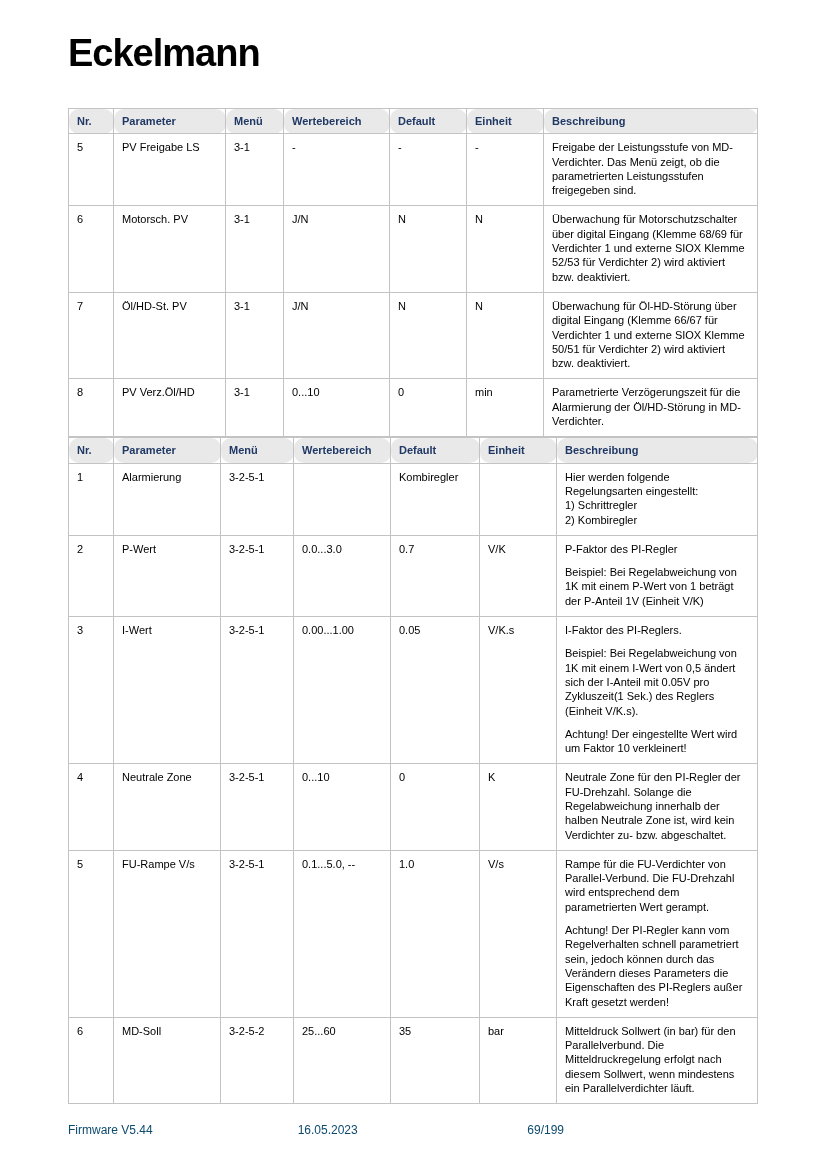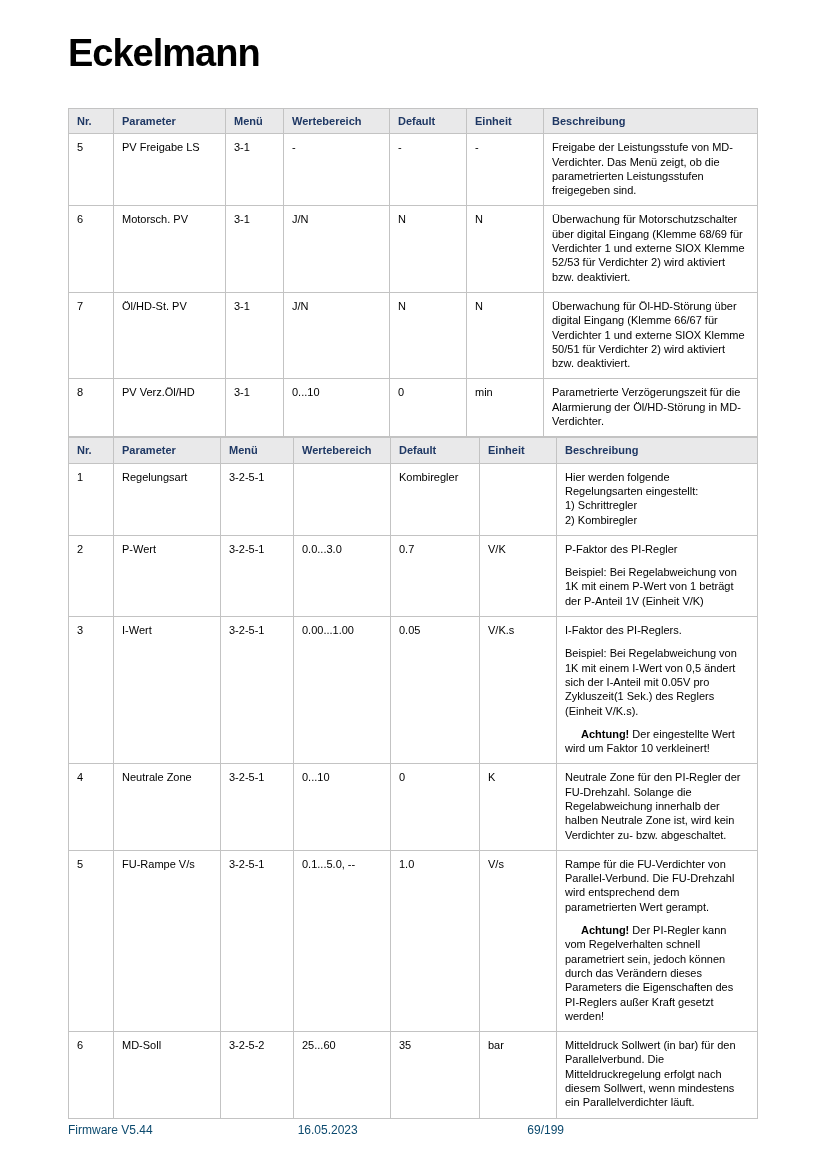--- a/index.html
+++ b/index.html
@@ -34,24 +34,25 @@
     vertical-align:top;
     text-align:left;
     overflow-wrap:break-word;
   }
   table.params thead th {
     background:#e9e9ea;
     color:#1f3864;
     font-weight:bold;
     padding-top:5px;
     padding-bottom:5px;
+    border-radius:10px;
   }
   .desc-block { }
   .desc-block.gap { margin-top:9px; }
-  .bold { font-weight:bold;margin-left:16px; }
+  .bold { font-weight:normal; }
   .section-title {
     font-size:12.5px;
     font-weight:bold;
     color:#000000;
     margin:34px 0 7px 0;
   }
   .footer {
     position:absolute;
     left:68px; right:70px; bottom:32px;
     display:grid;
@@ -160,21 +161,21 @@
               <th>Menü</th>
               <th>Wertebereich</th>
               <th>Default</th>
               <th>Einheit</th>
               <th>Beschreibung</th>
             </tr>
           </thead>
         <tbody>
             <tr>
               <td>1</td>
-              <td>Regelungsart</td>
+              <td>Alarmierung</td>
               <td>3-2-5-1</td>
               <td></td>
               <td>Kombiregler</td>
               <td></td>
               <td>
                 <div class="desc-block"><span>Hier werden folgende Regelungsarten eingestellt:</span></div>
                 <div class="desc-block"><span>1) Schrittregler</span></div>
                 <div class="desc-block"><span>2) Kombiregler</span></div>
               </td>
             </tr>

